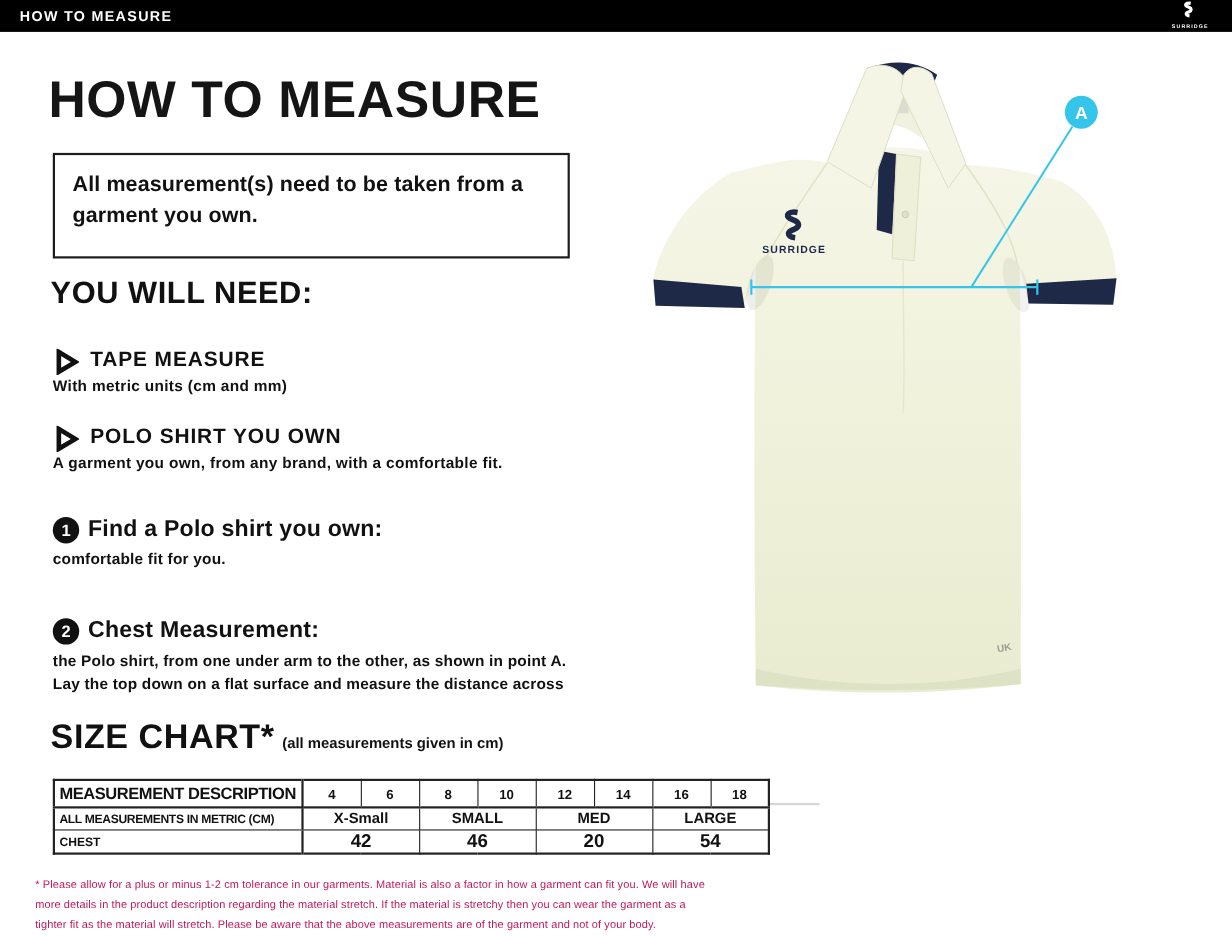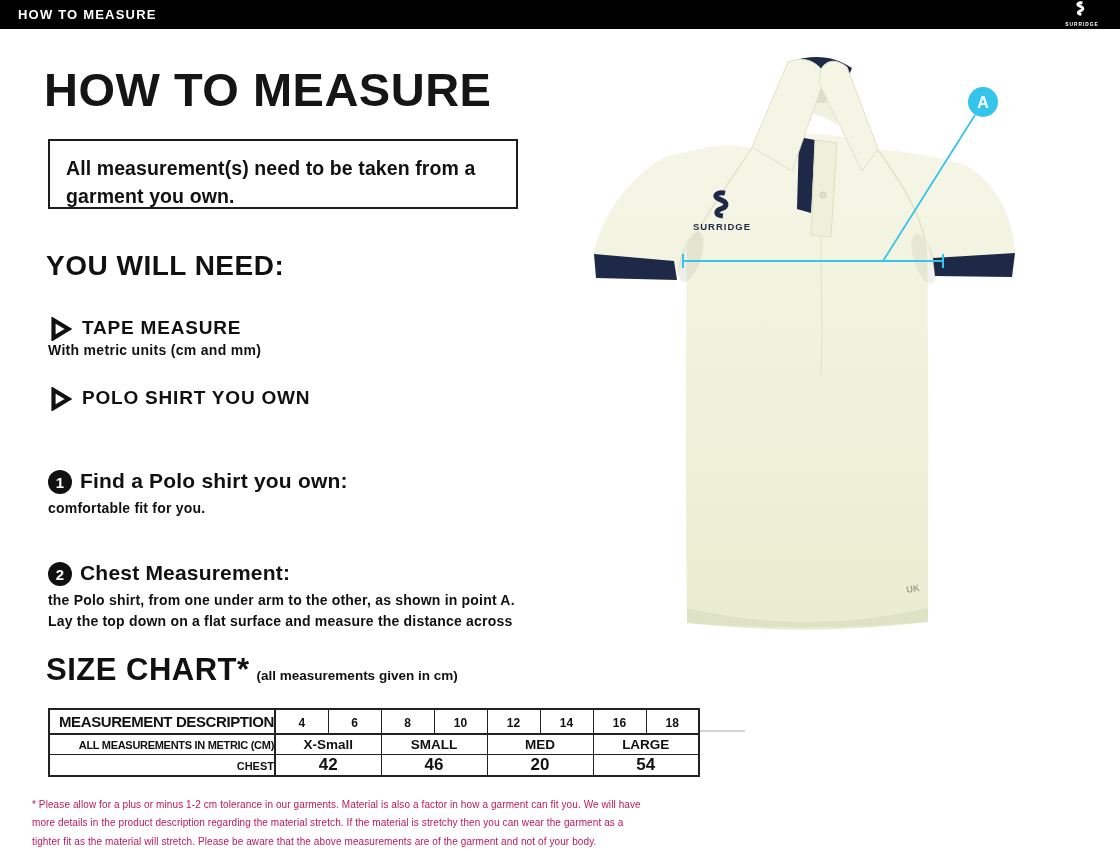--- a/index.html
+++ b/index.html
@@ -18,21 +18,21 @@
   .topbar-logo { position:absolute; right:12px; top:1px; width:52px; height:27px; }
 
   
   .main-heading {
     position:absolute; left:44px; top:62px; margin:0;
     font-size:47px; font-weight:bold; letter-spacing:0.5px; color:#151515; white-space:nowrap;
   }
 
   
   .note-box {
-    position:absolute; left:48px; top:139px; width:470px; height:70px;
+    position:absolute; left:48px; top:139px; width:470px; height:96px;
     border:2px solid #1c1c1c; padding:13px 16px;
     font-size:19.5px; font-weight:bold; line-height:28px; letter-spacing:0.1px;
   }
 
   .ywn-heading {
     position:absolute; left:46px; top:250px; margin:0;
     font-size:28px; font-weight:bold; letter-spacing:0.5px; white-space:nowrap;
   }
 
   .need-icon { position:absolute; width:22px; height:24px; }
@@ -49,21 +49,21 @@
   .sc-heading-row { position:absolute; left:46px; top:652px; display:flex; align-items:baseline; gap:7px; }
   .sc-heading { margin:0; font-size:31px; font-weight:bold; letter-spacing:0.5px; white-space:nowrap; }
   .sc-note { font-size:13.5px; font-weight:bold; white-space:nowrap; }
 
   
   .size-table { position:absolute; left:48px; top:708px; border-collapse:collapse; border:2px solid #222; }
   .size-table td { border:1px solid #222; padding:0; text-align:center; vertical-align:middle; }
   .size-table tr.r1 td { height:25px; border-bottom-width:2px; }
   .size-table tr.r2 td { height:20px; }
   .size-table tr.r3 td { height:19px; }
-  .size-table td.descCol { width:226px; text-align:right; padding-left:4px; border-right-width:2px;border-radius:12px; }
+  .size-table td.descCol { width:226px; text-align:left; padding-left:4px; border-right-width:2px;border-radius:12px; }
   .size-table td.szCol { width:53px; }
   .t-desc   { font-size:15px;  font-weight:bold; letter-spacing:-0.4px; white-space:nowrap; }
   .t-size   { font-size:12px;  font-weight:bold; }
   .t-metric { font-size:11px;  font-weight:bold; letter-spacing:-0.3px; white-space:nowrap; }
   .t-group  { font-size:13.5px;font-weight:bold; }
   .t-chest  { font-size:11px;  font-weight:bold; }
   .t-val    { font-size:17px;  font-weight:bold; }
 
   .faint-line { position:absolute; left:700px; top:730px; width:45px; height:2px; background:#d6d6d6; }
 
@@ -101,20 +101,21 @@
   <svg class="need-icon" style="left:50px; top:317px;" viewBox="0 0 22 24">
     <polygon points="3.5,3 18.5,12 3.5,21" fill="none" stroke="#111" stroke-width="4.2" stroke-linejoin="miter"></polygon>
   </svg>
   <div class="need-label" style="left:82px; top:317px;">TAPE MEASURE</div>
   <div class="need-desc" style="left:48px; top:342px;">With metric units (cm and mm)</div>
 
   <svg class="need-icon" style="left:50px; top:387px;" viewBox="0 0 22 24">
     <polygon points="3.5,3 18.5,12 3.5,21" fill="none" stroke="#111" stroke-width="4.2" stroke-linejoin="miter"></polygon>
   </svg>
   <div class="need-label" style="left:82px; top:387px;">POLO SHIRT YOU OWN</div>
+  <div class="need-desc" style="left:48px; top:412px;">A garment you own, from any brand, with a comfortable fit.</div>
 
   <div class="step-badge" style="left:48px; top:470px;">1</div>
   <div class="step-title" style="left:80px; top:469px;">Find a Polo shirt you own:</div>
   <div class="step-body" style="left:48px; top:498px;">
     <div>comfortable fit for you.</div>
   </div>
 
   <div class="step-badge" style="left:48px; top:562px;">2</div>
   <div class="step-title" style="left:80px; top:561px;">Chest Measurement:</div>
   <div class="step-body" style="left:48px; top:590px;">

